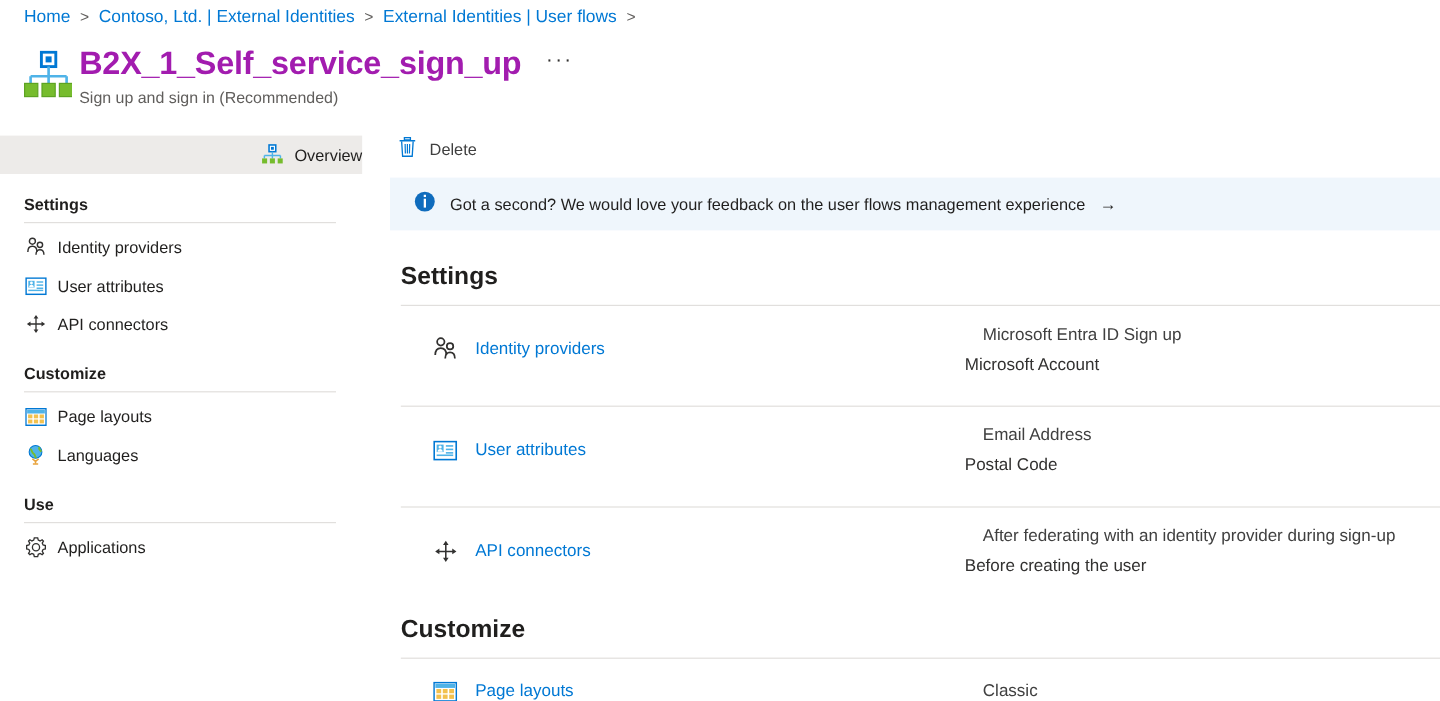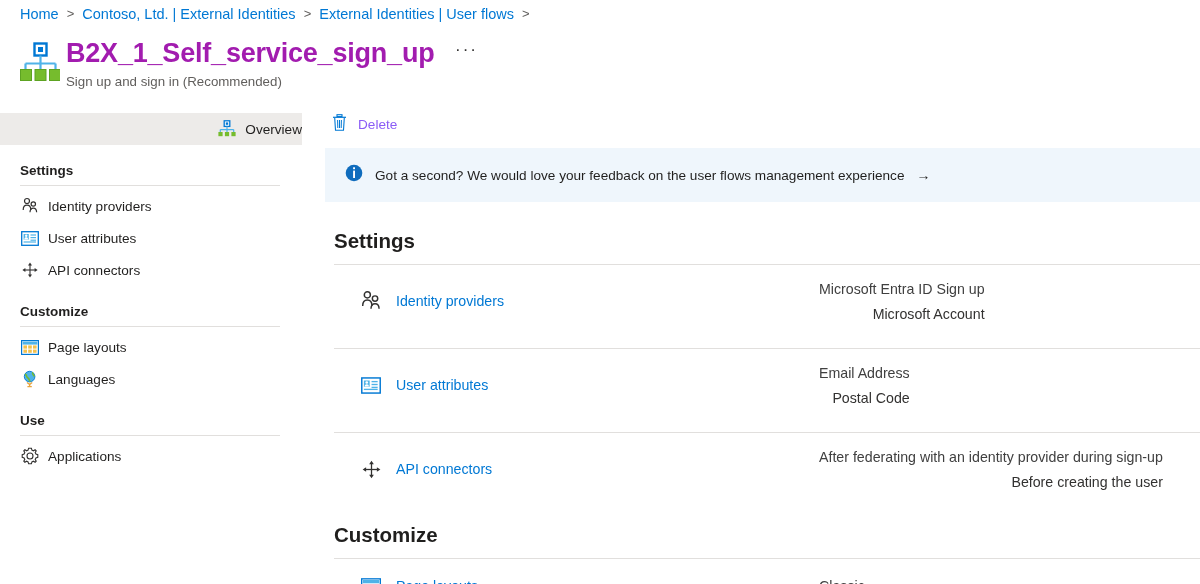--- a/index.html
+++ b/index.html
@@ -154,29 +154,29 @@
     height: 40px;
     display: flex;
     align-items: center;
     padding-left: 30px;
   }
   .cmd-btn {
     display: flex;
     align-items: center;
     cursor: pointer;
     font-size: 13.6px;
-    color: #8b5cf6;
+    color: #404040;
     padding: 4px 6px 4px 0;
   }
   .cmd-btn .lbl { margin-left: 11px; }
 
   .info-banner {
     margin: 4px 0 0 23px;
     width: 875px;
-    height: 54px;
+    height: 44px;
     background: #eff6fc;
     display: flex;
     align-items: center;
     padding-left: 20px;
     cursor: pointer;
   }
   .info-banner .txt {
     margin-left: 12px;
     font-size: 13.6px;
     color: #201f1e;
@@ -225,21 +225,21 @@
     font-size: 14.2px;
     cursor: pointer;
   }
   .prop-values {
     display: flex;
     flex-direction: column;
     justify-content: center;
     gap: 7px;
   }
   .prop-values .v1 { font-size: 14.2px; color: #404040; line-height: 18px; margin-left: 15px; }
-  .prop-values .v2 { font-size: 14.2px; color: #323130; line-height: 18px; text-align: right; }
+  .prop-values .v2 { font-size: 14.2px; color: #323130; line-height: 18px; }
 
   .prop-row.compact { min-height: 54px; }
 </style>
 </head>
 <body>
 
 <div class="breadcrumb">
   <span class="crumb-link">Home</span>
   <span class="crumb-sep">&gt;</span>
   <span class="crumb-link">Contoso, Ltd. | External Identities</span>

